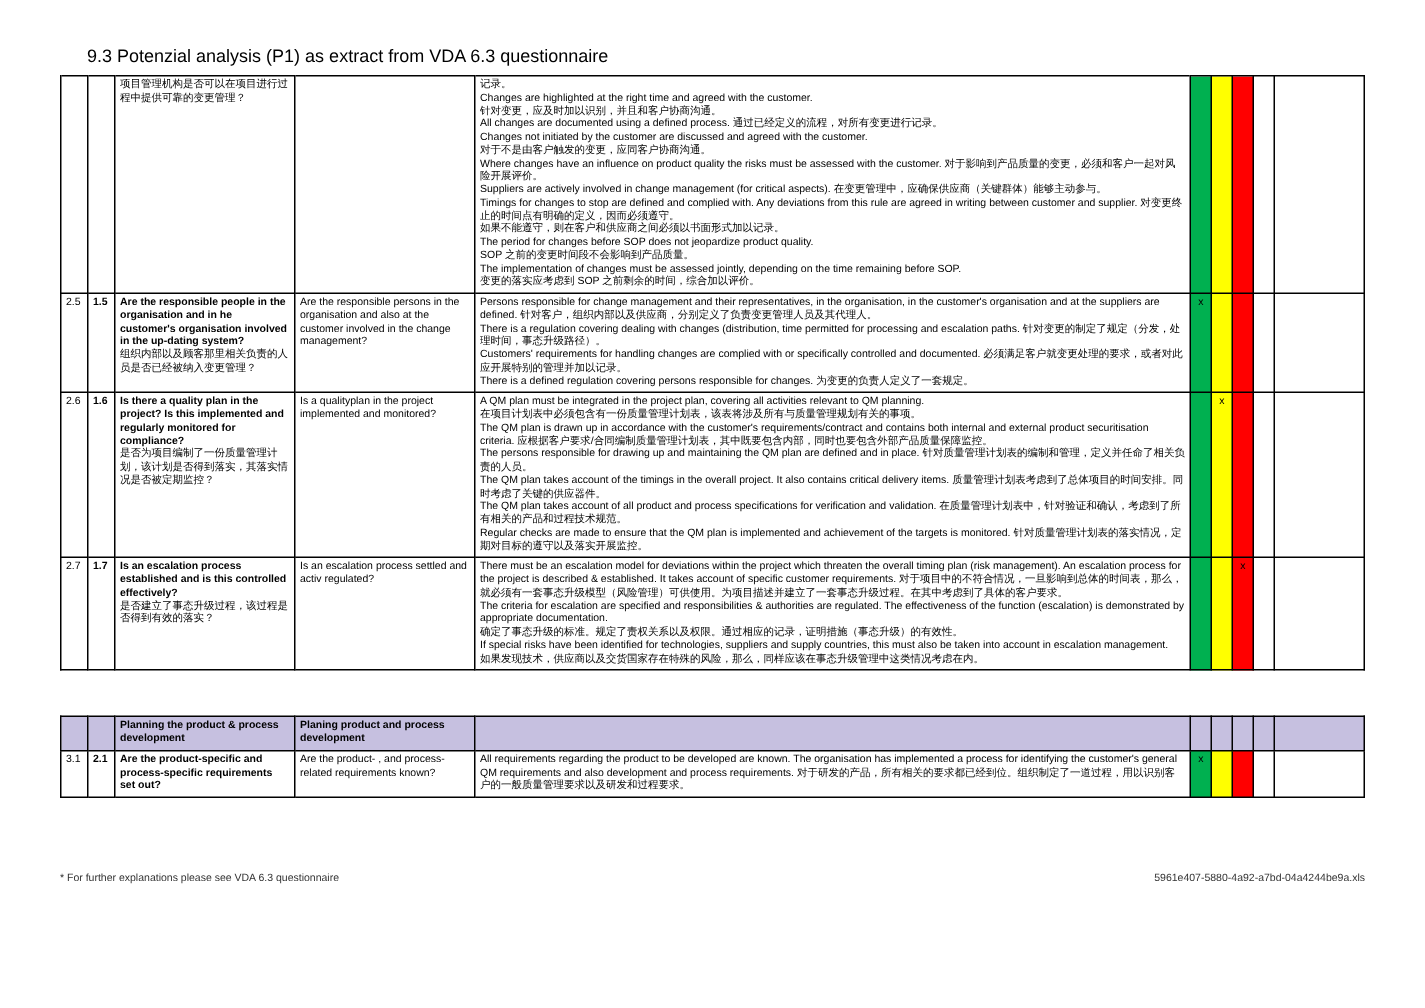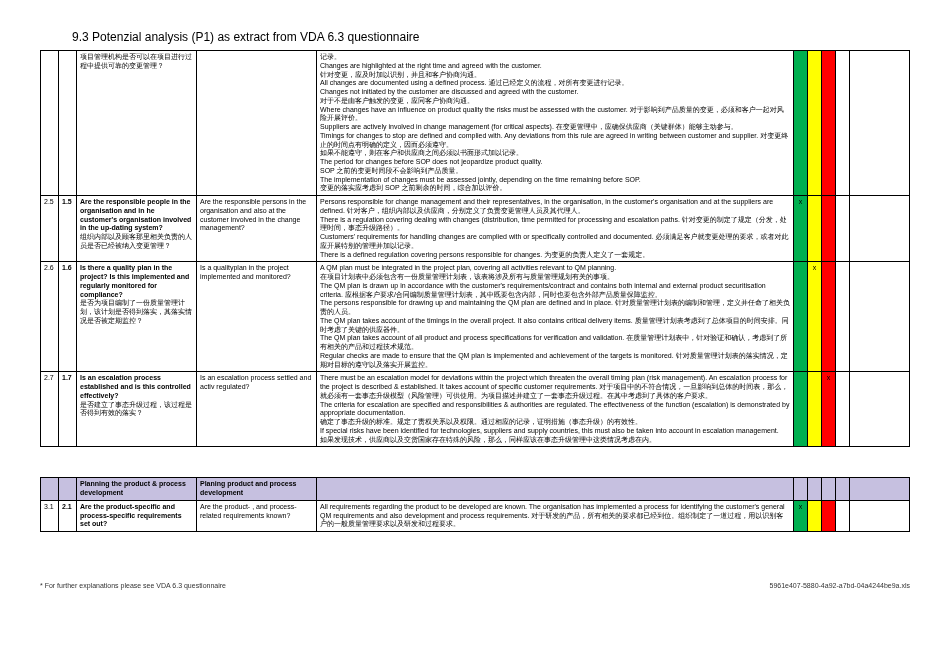--- a/index.html
+++ b/index.html
@@ -8,21 +8,21 @@
     background: #fff;
     margin: 0;
     padding: 30px 40px 40px 40px;
     color: #000;
     width: 950px;
     box-sizing: border-box;
   }
   .page-title {
     font-size: 12px;
     margin-bottom: 6px;
-    margin-left: 32px;
+    margin-left: 18px;
   }
   table {
     border-collapse: collapse;
     width: 100%;
     table-layout: fixed;
     border: 1px solid #000;
   }
   td {
     border: 1px solid #000;
     padding: 2px 3px;

